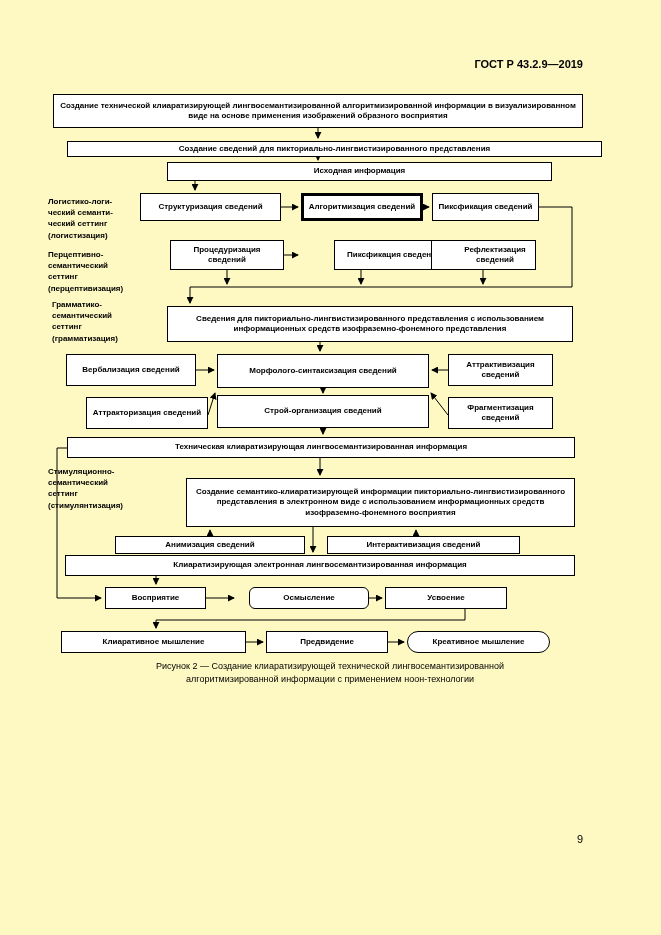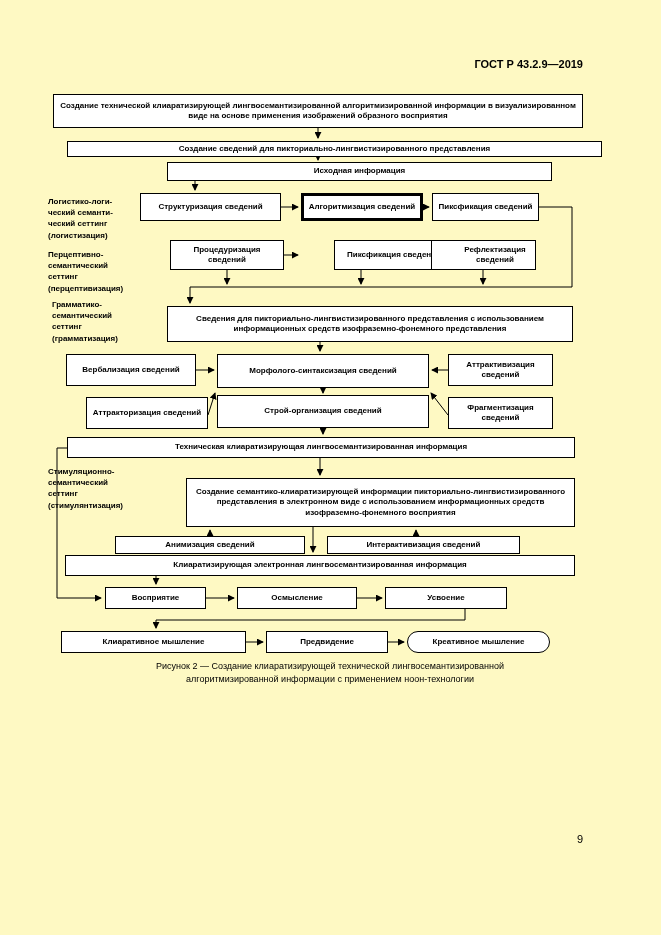--- a/index.html
+++ b/index.html
@@ -111,21 +111,21 @@
   <div class="box" style="left:67px;top:437px;width:508px;height:21px;">Техническая клиаратизирующая лингвосемантизированная информация</div>
 
   <div class="box" style="left:186px;top:478px;width:389px;height:49px;">Создание семантико-клиаратизирующей информации пикториально-лингвистизированного представления в электронном виде с использованием информационных средств изофраземно-фонемного восприятия</div>
 
   <div class="box" style="left:115px;top:536px;width:190px;height:18px;text-align:right;">Анимизация сведений</div>
   <div class="box" style="left:327px;top:536px;width:193px;height:18px;">Интерактивизация сведений</div>
 
   <div class="box" style="left:65px;top:555px;width:510px;height:21px;">Клиаратизирующая электронная лингвосемантизированная информация</div>
 
   <div class="box" style="left:105px;top:587px;width:101px;height:22px;">Восприятие</div>
-  <div class="box" style="left:237px;top:587px;width:120px;height:22px;">Осмысление</div>
+  <div class="box" style="left:249px;top:587px;width:120px;height:22px;border-radius:6px;">Осмысление</div>
   <div class="box" style="left:385px;top:587px;width:122px;height:22px;">Усвоение</div>
 
   <div class="box" style="left:61px;top:631px;width:185px;height:22px;">Клиаративное мышление</div>
   <div class="box" style="left:266px;top:631px;width:122px;height:22px;">Предвидение</div>
   <div class="box" style="left:407px;top:631px;width:143px;height:22px;border-radius:11px;">Креативное мышление</div>
 
   <div class="caption" style="left:80px;top:660px;width:500px;">Рисунок 2 — Создание клиаратизирующей технической лингвосемантизированной
 алгоритмизированной информации с применением ноон-технологии</div>
 
   <div class="pagenum" style="left:555px;top:833px;width:28px;">9</div>

